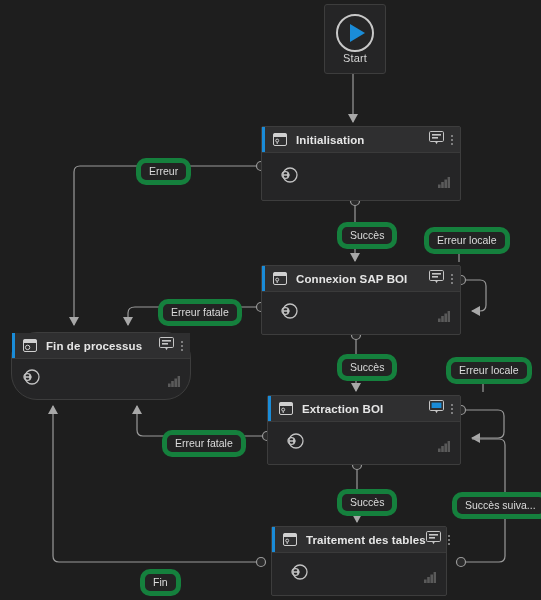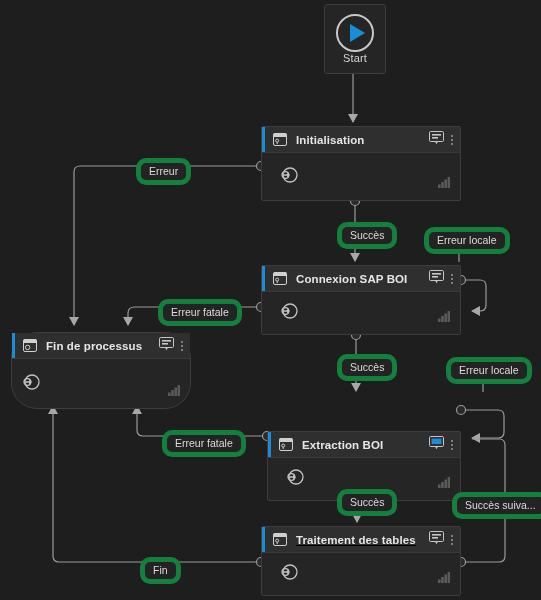--- a/index.html
+++ b/index.html
@@ -258,21 +258,21 @@
         <svg width="12" height="11" viewBox="0 0 12 11">
           <rect x="0" y="7.5" width="2.6" height="3.5" fill="#5a5a5a"></rect>
           <rect x="3.2" y="5" width="2.6" height="6" fill="#5a5a5a"></rect>
           <rect x="6.4" y="2.5" width="2.6" height="8.5" fill="#5a5a5a"></rect>
           <rect x="9.6" y="0" width="2.4" height="11" fill="#5a5a5a"></rect>
         </svg>
       </span>
     </div>
   </div>
 
-  <div class="node" style="left:11px; top:332px; width:180px; height:77px;border-radius:26px;">
+  <div class="node" style="left:11px; top:332px; width:180px; height:68px;border-radius:26px;">
     <div class="node-header">
       <div class="accent"></div>
       <span class="hdr-icon">
         <svg width="14" height="13" viewBox="0 0 14 13">
           <rect x="0.5" y="0.5" width="13" height="12" rx="1.5" fill="none" stroke="#d0d0d0"></rect>
           <rect x="0.5" y="0.5" width="13" height="3.5" fill="#d0d0d0" stroke="none"></rect>
           <circle cx="4.6" cy="8.4" r="2.2" fill="none" stroke="#d0d0d0"></circle>
         </svg>
       </span>
       <span class="node-title">Fin de processus</span>
@@ -305,21 +305,21 @@
         <svg width="12" height="11" viewBox="0 0 12 11">
           <rect x="0" y="7.5" width="2.6" height="3.5" fill="#5a5a5a"></rect>
           <rect x="3.2" y="5" width="2.6" height="6" fill="#5a5a5a"></rect>
           <rect x="6.4" y="2.5" width="2.6" height="8.5" fill="#5a5a5a"></rect>
           <rect x="9.6" y="0" width="2.4" height="11" fill="#5a5a5a"></rect>
         </svg>
       </span>
     </div>
   </div>
 
-  <div class="node" style="left:267px; top:395px; width:194px; height:70px;margin-top:36px;">
+  <div class="node" style="left:267px; top:395px; width:194px; height:70px;">
     <div class="node-header">
       <div class="accent"></div>
       <span class="hdr-icon">
         <svg width="14" height="13" viewBox="0 0 14 13">
           <rect x="0.5" y="0.5" width="13" height="12" rx="1.5" fill="none" stroke="#d0d0d0"></rect>
           <rect x="0.5" y="0.5" width="13" height="3.5" fill="#d0d0d0" stroke="none"></rect>
           <circle cx="4.2" cy="7.6" r="1.5" fill="none" stroke="#d0d0d0"></circle>
           <path d="M4.2 9.1 L4.2 11" stroke="#d0d0d0" fill="none"></path>
         </svg>
       </span>
@@ -352,21 +352,21 @@
         <svg width="12" height="11" viewBox="0 0 12 11">
           <rect x="0" y="7.5" width="2.6" height="3.5" fill="#5a5a5a"></rect>
           <rect x="3.2" y="5" width="2.6" height="6" fill="#5a5a5a"></rect>
           <rect x="6.4" y="2.5" width="2.6" height="8.5" fill="#5a5a5a"></rect>
           <rect x="9.6" y="0" width="2.4" height="11" fill="#5a5a5a"></rect>
         </svg>
       </span>
     </div>
   </div>
 
-  <div class="node" style="left:261px; top:526px; width:200px; height:70px;text-decoration:underline;">
+  <div class="node" style="left:271px; top:526px; width:176px; height:70px;">
     <div class="node-header">
       <div class="accent"></div>
       <span class="hdr-icon">
         <svg width="14" height="13" viewBox="0 0 14 13">
           <rect x="0.5" y="0.5" width="13" height="12" rx="1.5" fill="none" stroke="#d0d0d0"></rect>
           <rect x="0.5" y="0.5" width="13" height="3.5" fill="#d0d0d0" stroke="none"></rect>
           <circle cx="4.2" cy="7.6" r="1.5" fill="none" stroke="#d0d0d0"></circle>
           <path d="M4.2 9.1 L4.2 11" stroke="#d0d0d0" fill="none"></path>
         </svg>
       </span>
@@ -409,15 +409,15 @@
 
   <div class="pill" style="left:136px; top:158px;">Erreur</div>
   <div class="pill" style="left:337px; top:222px;">Succès</div>
   <div class="pill" style="left:424px; top:227px;">Erreur locale</div>
   <div class="pill" style="left:158px; top:299px;">Erreur fatale</div>
   <div class="pill" style="left:337px; top:354px;">Succès</div>
   <div class="pill" style="left:446px; top:357px;">Erreur locale</div>
   <div class="pill" style="left:162px; top:430px;">Erreur fatale</div>
   <div class="pill" style="left:337px; top:489px;">Succès</div>
   <div class="pill" style="left:452px; top:492px;">Succès suiva...</div>
-  <div class="pill" style="left:140px; top:557px;">Fin</div>
+  <div class="pill" style="left:140px; top:569px;">Fin</div>
 
 </div>
 
 </body></html>

